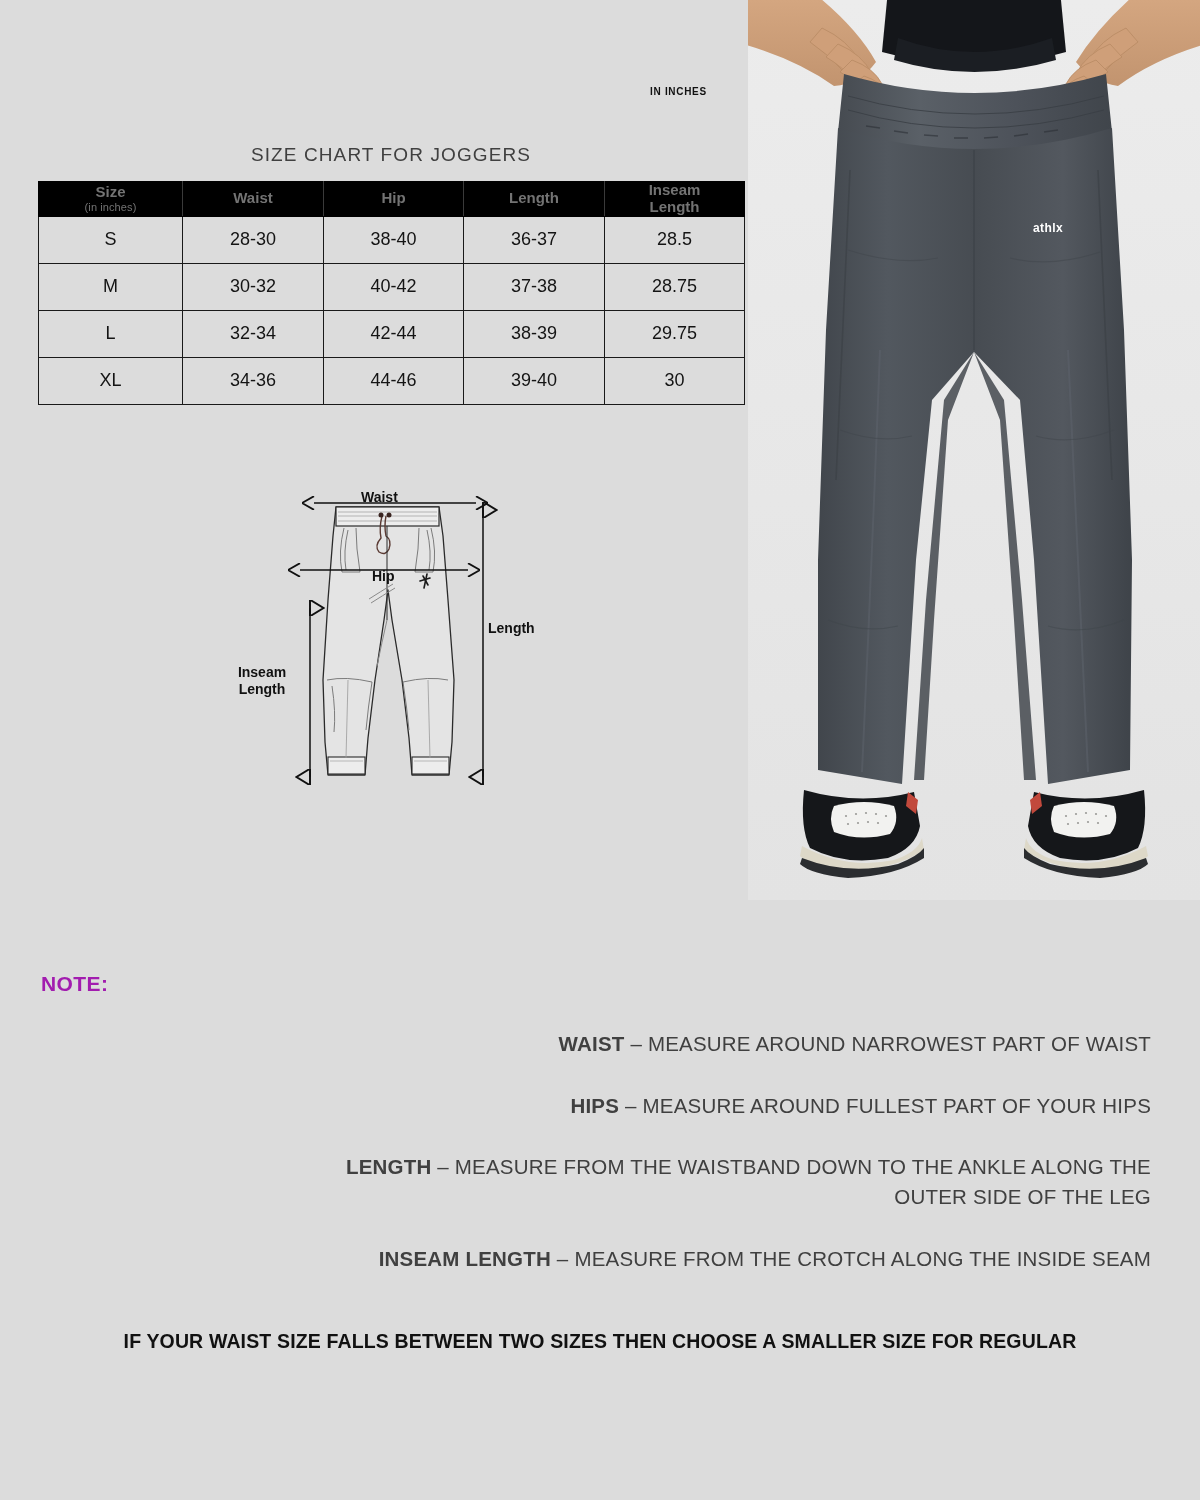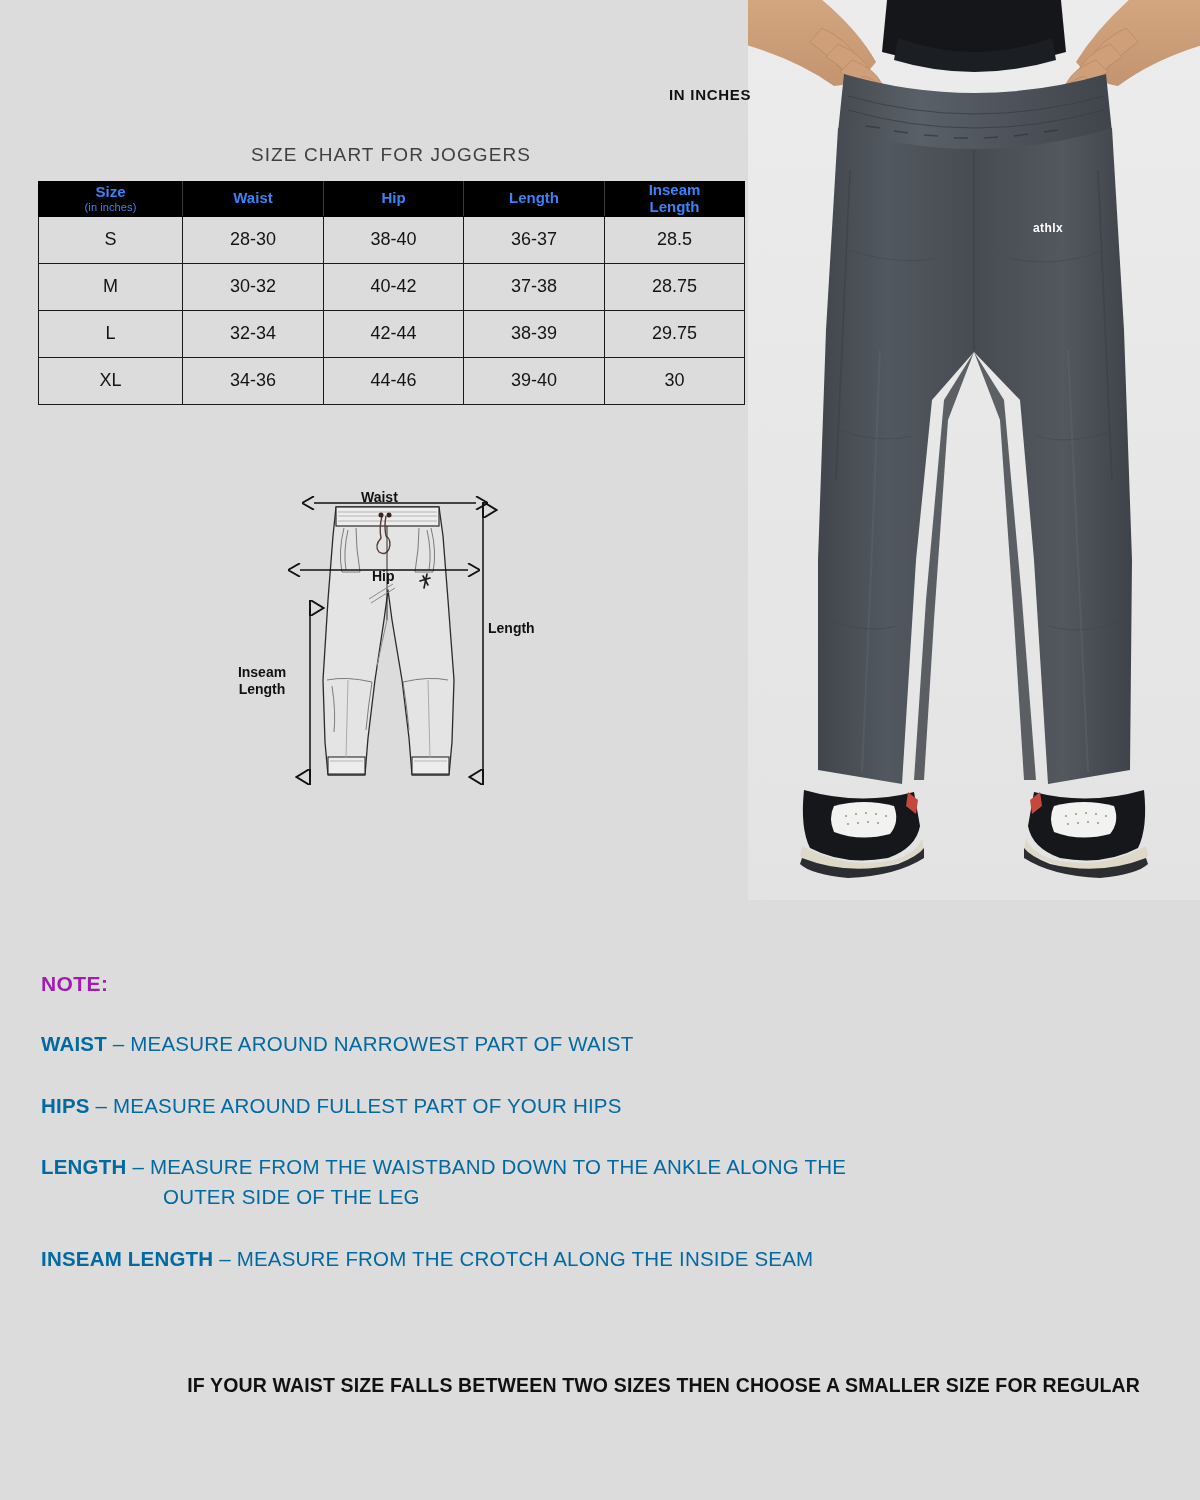--- a/index.html
+++ b/index.html
@@ -21,25 +21,24 @@
     width: 452px; height: 900px;
     background: #f97316;
     overflow: hidden;
   }
   .model-svg { display: block; width: 452px; height: 900px; }
 
   
   .in-inches {
     position: absolute;
     left: 650px; top: 86px;
-    font-size: 15px;
+    font-size: 10px;
     font-weight: 700;
     letter-spacing: 0.7px;
     color: #111;
-    margin-left: 19px;
   }
 
   
   .chart-title {
     position: absolute;
     left: 38px; top: 144px;
     width: 706px;
     text-align: center;
     font-size: 19px;
     font-weight: 400;
@@ -55,21 +54,21 @@
     border-collapse: collapse;
     table-layout: fixed;
   }
   .size-table th, .size-table td {
     border: 1.5px solid #1a1a1a;
     text-align: center;
     vertical-align: middle;
   }
   .size-table thead th {
     background: #000000;
-    color: #3b82f6;
+    color: #737373;
     height: 32px;
     font-size: 15px;
     font-weight: 700;
     line-height: 1.12;
     border-color: #000;
     border-right: 1.5px solid #3a3a3a;
   }
   .size-table thead th:last-child { border-right: 1.5px solid #000; }
   .size-table thead th .sub {
     display: block;
@@ -122,37 +121,38 @@
     font-size: 21px;
     font-weight: 700;
     letter-spacing: 0.4px;
     color: #a21caf;
     margin-bottom: 33px;
   }
   .note-line {
     font-size: 20.5px;
     font-weight: 400;
     letter-spacing: 0.2px;
-    color: #0369a1;
+    color: #404040;
     margin-bottom: 32px;
     line-height: 1.45;
+    text-align: right;
   }
   .note-line:last-child { margin-bottom: 0; }
   .note-line b { font-weight: 700; }
   .note-line .cont {
     display: block;
     padding-left: 122px;
   }
 
   
   .footer-note {
     position: absolute;
-    left: 60px; top: 1372px;
+    left: 60px; top: 1328px;
     width: 1080px;
-    text-align: right;
+    text-align: center;
     font-size: 19.5px;
     font-weight: 700;
     letter-spacing: 0.15px;
     line-height: 1.42;
     color: #111;
   }
 </style>
 </head>
 <body>
 

